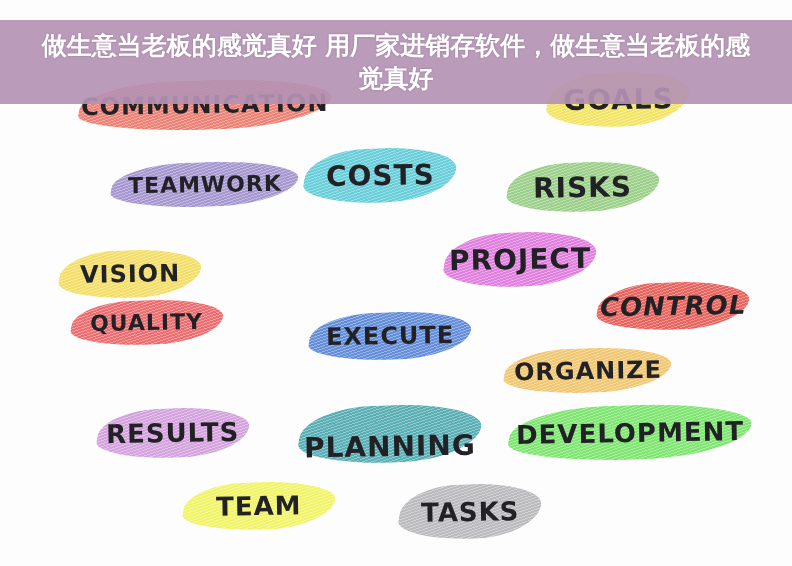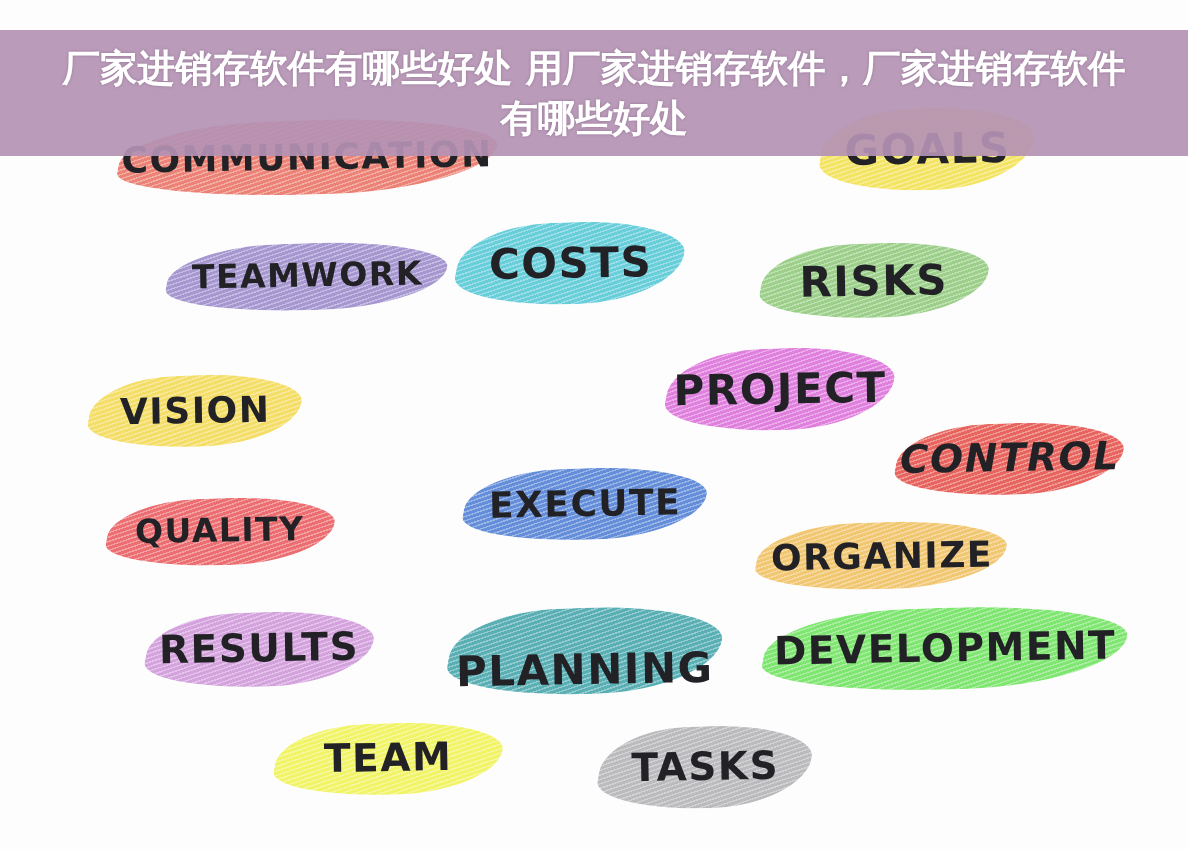--- a/index.html
+++ b/index.html
@@ -81,21 +81,21 @@
       <span class="label" style="font-size: 24px;">VISION</span>
     </div>
   <div class="word" style="left: 445px; top: 232px; width: 150px; height: 55px;">
       <div class="swash" style="background-color: rgb(217, 94, 214);"></div>
       <span class="label" style="font-size: 28px;">PROJECT</span>
     </div>
   <div class="word" style="left: 598px; top: 282px; width: 150px; height: 48px; font-style: italic;">
       <div class="swash" style="background-color: rgb(227, 58, 51);"></div>
       <span class="label" style="font-size: 26px;">CONTROL</span>
     </div>
-  <div class="word" style="left: 72px; top: 332px; width: 150px; height: 45px;">
+  <div class="word" style="left: 72px; top: 300px; width: 150px; height: 45px;">
       <div class="swash" style="background-color: rgb(232, 71, 75);"></div>
       <span class="label" style="font-size: 22px;">QUALITY</span>
     </div>
   <div class="word" style="left: 310px; top: 312px; width: 160px; height: 48px;">
       <div class="swash" style="background-color: rgb(58, 111, 208);"></div>
       <span class="label" style="font-size: 24px;">EXECUTE</span>
     </div>
   <div class="word" style="left: 505px; top: 348px; width: 165px; height: 45px;">
       <div class="swash" style="background-color: rgb(240, 184, 74);"></div>
       <span class="label" style="font-size: 24px;">ORGANIZE</span>
@@ -116,14 +116,14 @@
       <div class="swash" style="background-color: rgb(238, 242, 61);"></div>
       <span class="label" style="font-size: 26px;">TEAM</span>
     </div>
   <div class="word" style="left: 400px; top: 484px; width: 140px; height: 55px;">
       <div class="swash" style="background-color: rgb(169, 169, 173);"></div>
       <span class="label" style="font-size: 26px;">TASKS</span>
     </div>
 </div>
 
 <div class="banner">
-  <div class="banner-title">厂家进销存软件有哪些好处 用厂家进销存软件，厂家进销存软件有哪些好处</div>
+  <div class="banner-title">做生意当老板的感觉真好 用厂家进销存软件，做生意当老板的感觉真好</div>
 </div>
 
 </body></html>

